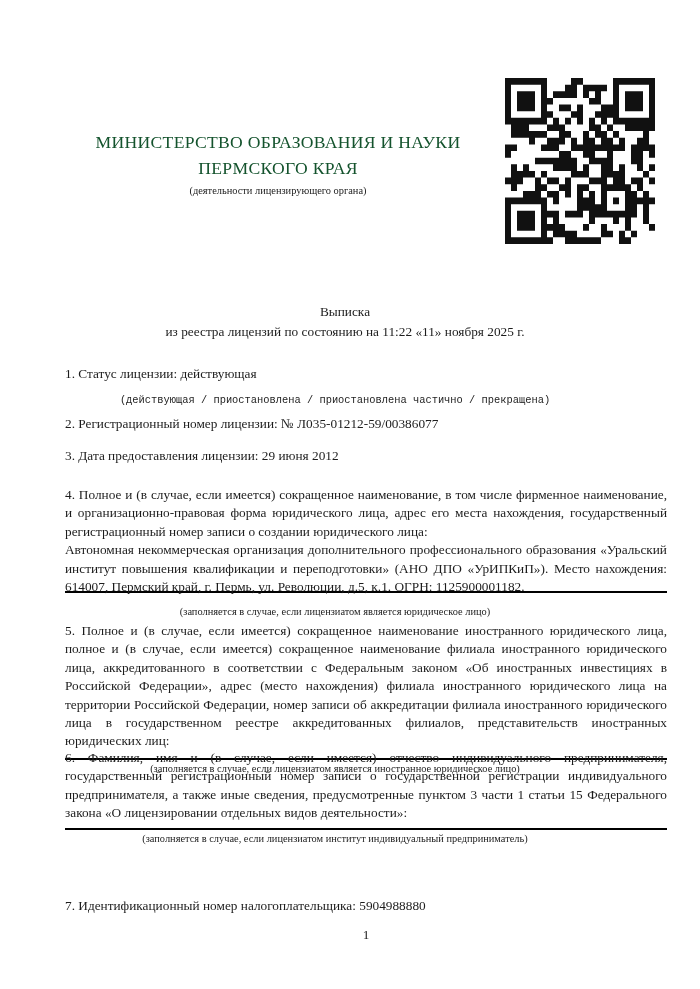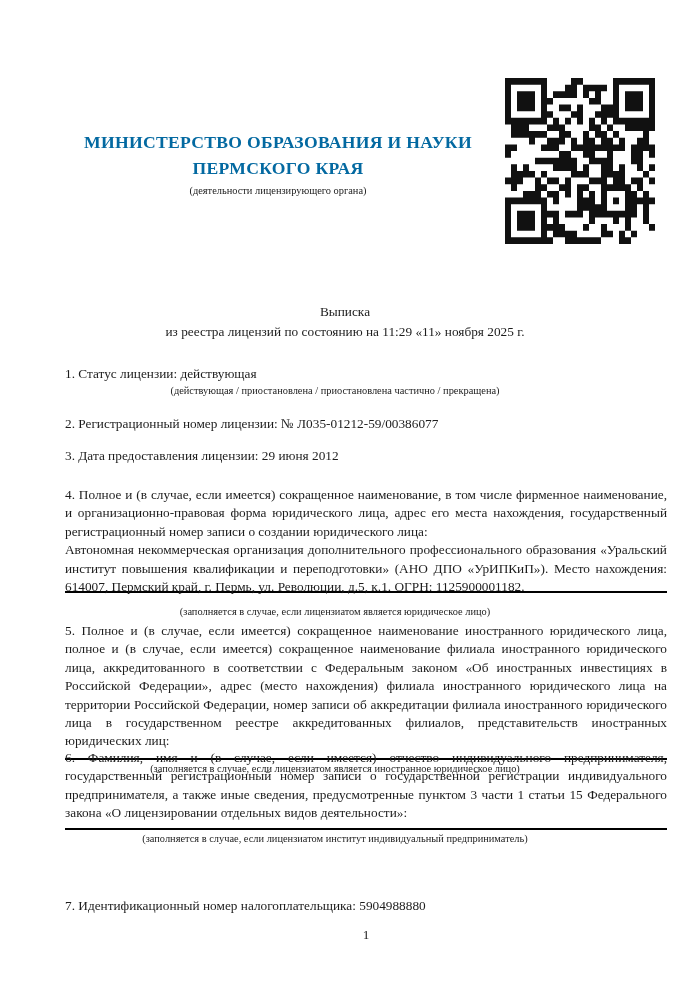--- a/index.html
+++ b/index.html
@@ -10,22 +10,22 @@
     font-family:"Liberation Serif","DejaVu Serif",serif;
     color:#1c1c1c;
     overflow:hidden;
   }
   
   .ministry{
     position:absolute;left:40px;top:130px;width:476px;
     text-align:center;
   }
   .ministry-name{
-    font-weight:bold;font-size:17.6px;line-height:25.5px;
-    letter-spacing:0.3px;color:#0369a1;
+    font-weight:normal;font-size:17.6px;line-height:25.5px;
+    letter-spacing:0.3px;color:#14532d;
   }
   .small-caption{
     font-size:10.4px;line-height:13px;color:#222;
   }
   .ministry .small-caption{margin-top:3px;}
   .qr{
     position:absolute;left:505px;top:78px;width:150px;height:166px;
   }
   .qr svg{width:150px;height:166px;display:block;}
   
@@ -38,21 +38,21 @@
     position:absolute;left:65px;width:602px;
   }
   .body-text{
     margin:0;font-size:13.3px;line-height:18.4px;
     text-align:justify;
   }
   .caption-centered{
     width:540px;text-align:center;
   }
   .sec-1{top:365px;}
-  .sec-1 .caption-centered{margin-top:1px;}
+  .sec-1 .caption-centered{margin-top:11px;font-family:Liberation Mono, monospace;}
   .sec-2{top:415px;}
   .sec-3{top:447px;}
   .sec-4{top:486px;}
   .sec-5{top:622px;}
   .sec-6{top:749px;}
   .sec-7{top:897px;}
   .rule{
     border:0;height:2px;background:#000;margin:0;width:602px;
   }
   .sec-4 .rule{margin-top:-5px;}
@@ -78,21 +78,21 @@
   </div>
 
   <div class="qr">
     <svg id="qr-svg" viewBox="0 0 150 150" preserveAspectRatio="none" aria-hidden="true">
         <path d="M66 0h6v6h-6zM72 0h6v6h-6zM60 6h6v6h-6zM66 6h6v6h-6zM78 6h6v6h-6zM84 6h6v6h-6zM90 6h6v6h-6zM96 6h6v6h-6zM48 12h6v6h-6zM54 12h6v6h-6zM60 12h6v6h-6zM66 12h6v6h-6zM78 12h6v6h-6zM90 12h6v6h-6zM42 18h6v6h-6zM84 18h6v6h-6zM90 18h6v6h-6zM54 24h6v6h-6zM60 24h6v6h-6zM72 24h6v6h-6zM96 24h6v6h-6zM102 24h6v6h-6zM42 30h6v6h-6zM66 30h6v6h-6zM72 30h6v6h-6zM90 30h6v6h-6zM96 30h6v6h-6zM102 30h6v6h-6zM48 36h6v6h-6zM60 36h6v6h-6zM72 36h6v6h-6zM84 36h6v6h-6zM96 36h6v6h-6zM6 42h6v6h-6zM12 42h6v6h-6zM18 42h6v6h-6zM42 42h6v6h-6zM48 42h6v6h-6zM54 42h6v6h-6zM84 42h6v6h-6zM90 42h6v6h-6zM102 42h6v6h-6zM120 42h6v6h-6zM126 42h6v6h-6zM132 42h6v6h-6zM138 42h6v6h-6zM144 42h6v6h-6zM6 48h6v6h-6zM12 48h6v6h-6zM18 48h6v6h-6zM24 48h6v6h-6zM30 48h6v6h-6zM36 48h6v6h-6zM54 48h6v6h-6zM60 48h6v6h-6zM78 48h6v6h-6zM90 48h6v6h-6zM96 48h6v6h-6zM108 48h6v6h-6zM138 48h6v6h-6zM24 54h6v6h-6zM42 54h6v6h-6zM48 54h6v6h-6zM54 54h6v6h-6zM66 54h6v6h-6zM78 54h6v6h-6zM84 54h6v6h-6zM96 54h6v6h-6zM102 54h6v6h-6zM114 54h6v6h-6zM132 54h6v6h-6zM138 54h6v6h-6zM0 60h6v6h-6zM6 60h6v6h-6zM36 60h6v6h-6zM42 60h6v6h-6zM48 60h6v6h-6zM66 60h6v6h-6zM72 60h6v6h-6zM78 60h6v6h-6zM84 60h6v6h-6zM90 60h6v6h-6zM96 60h6v6h-6zM102 60h6v6h-6zM108 60h6v6h-6zM114 60h6v6h-6zM126 60h6v6h-6zM132 60h6v6h-6zM138 60h6v6h-6zM144 60h6v6h-6zM0 66h6v6h-6zM54 66h6v6h-6zM60 66h6v6h-6zM78 66h6v6h-6zM84 66h6v6h-6zM102 66h6v6h-6zM126 66h6v6h-6zM132 66h6v6h-6zM144 66h6v6h-6zM30 72h6v6h-6zM36 72h6v6h-6zM42 72h6v6h-6zM48 72h6v6h-6zM54 72h6v6h-6zM60 72h6v6h-6zM66 72h6v6h-6zM84 72h6v6h-6zM90 72h6v6h-6zM96 72h6v6h-6zM102 72h6v6h-6zM126 72h6v6h-6zM132 72h6v6h-6zM6 78h6v6h-6zM18 78h6v6h-6zM48 78h6v6h-6zM54 78h6v6h-6zM60 78h6v6h-6zM66 78h6v6h-6zM78 78h6v6h-6zM96 78h6v6h-6zM102 78h6v6h-6zM114 78h6v6h-6zM132 78h6v6h-6zM144 78h6v6h-6zM6 84h6v6h-6zM12 84h6v6h-6zM18 84h6v6h-6zM24 84h6v6h-6zM36 84h6v6h-6zM66 84h6v6h-6zM72 84h6v6h-6zM78 84h6v6h-6zM96 84h6v6h-6zM102 84h6v6h-6zM108 84h6v6h-6zM114 84h6v6h-6zM138 84h6v6h-6zM0 90h6v6h-6zM6 90h6v6h-6zM12 90h6v6h-6zM30 90h6v6h-6zM42 90h6v6h-6zM48 90h6v6h-6zM60 90h6v6h-6zM84 90h6v6h-6zM90 90h6v6h-6zM96 90h6v6h-6zM108 90h6v6h-6zM114 90h6v6h-6zM126 90h6v6h-6zM132 90h6v6h-6zM144 90h6v6h-6zM6 96h6v6h-6zM30 96h6v6h-6zM36 96h6v6h-6zM54 96h6v6h-6zM60 96h6v6h-6zM72 96h6v6h-6zM78 96h6v6h-6zM132 96h6v6h-6zM18 102h6v6h-6zM24 102h6v6h-6zM30 102h6v6h-6zM42 102h6v6h-6zM48 102h6v6h-6zM60 102h6v6h-6zM72 102h6v6h-6zM84 102h6v6h-6zM126 102h6v6h-6zM138 102h6v6h-6zM48 108h6v6h-6zM72 108h6v6h-6zM78 108h6v6h-6zM84 108h6v6h-6zM126 108h6v6h-6zM132 108h6v6h-6zM138 108h6v6h-6zM144 108h6v6h-6zM72 114h6v6h-6zM78 114h6v6h-6zM84 114h6v6h-6zM90 114h6v6h-6zM126 114h6v6h-6zM138 114h6v6h-6zM42 120h6v6h-6zM48 120h6v6h-6zM60 120h6v6h-6zM66 120h6v6h-6zM72 120h6v6h-6zM84 120h6v6h-6zM90 120h6v6h-6zM126 120h6v6h-6zM138 120h6v6h-6zM48 126h6v6h-6zM84 126h6v6h-6zM108 126h6v6h-6zM120 126h6v6h-6zM138 126h6v6h-6zM42 132h6v6h-6zM48 132h6v6h-6zM54 132h6v6h-6zM78 132h6v6h-6zM96 132h6v6h-6zM120 132h6v6h-6zM144 132h6v6h-6zM48 138h6v6h-6zM54 138h6v6h-6zM60 138h6v6h-6zM66 138h6v6h-6zM96 138h6v6h-6zM102 138h6v6h-6zM114 138h6v6h-6zM126 138h6v6h-6zM42 144h6v6h-6zM60 144h6v6h-6zM66 144h6v6h-6zM72 144h6v6h-6zM78 144h6v6h-6zM84 144h6v6h-6zM90 144h6v6h-6zM114 144h6v6h-6zM120 144h6v6h-6zM0 0h42v42h-42zM6 6v30h30v-30zM12 12h18v18h-18zM108 0h42v42h-42zM114 6v30h30v-30zM120 12h18v18h-18zM0 108h42v42h-42zM6 114v30h30v-30zM12 120h18v18h-18zM96 96h30v30h-30zM102 102v18h18v-18zM108 108h6v6h-6z" fill="#111111" fill-rule="evenodd"></path>
       </svg>
   </div>
 
   <div class="doc-title">
     <div>Выписка</div>
-    <div>из реестра лицензий по состоянию на 11:29 «11» ноября 2025 г.</div>
+    <div>из реестра лицензий по состоянию на 11:22 «11» ноября 2025 г.</div>
   </div>
 
   <section class="sec sec-1">
     <p class="body-text">1. Статус лицензии: действующая</p>
     <div class="small-caption caption-centered">(действующая / приостановлена / приостановлена частично / прекращена)</div>
   </section>
 
   <section class="sec sec-2">
     <p class="body-text">2. Регистрационный номер лицензии: № Л035-01212-59/00386077</p>
   </section>

